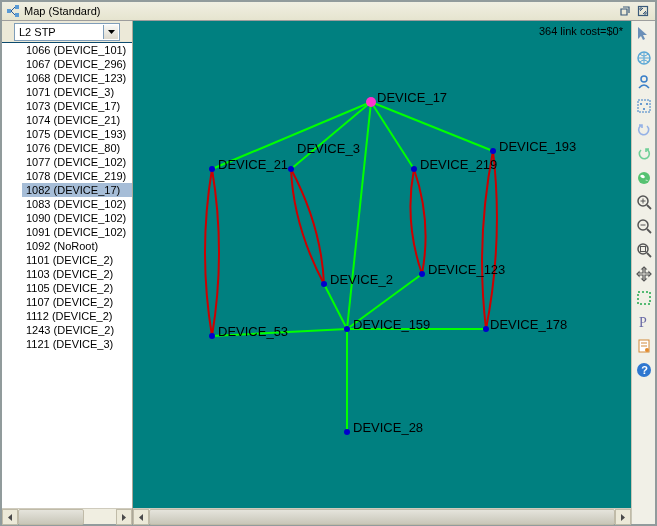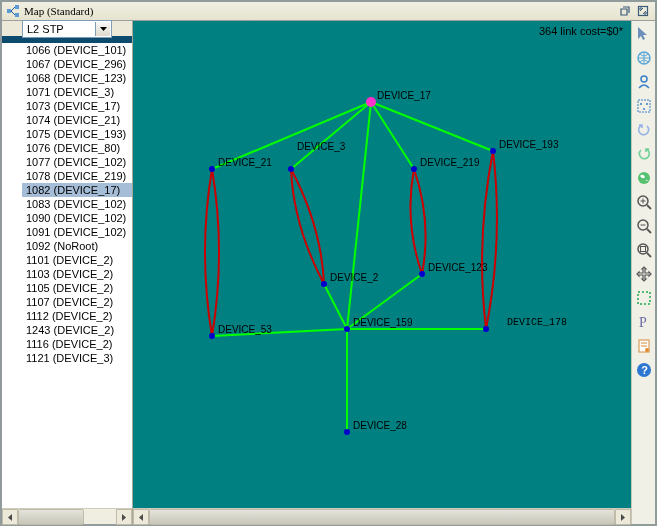--- a/index.html
+++ b/index.html
@@ -1,45 +1,45 @@
 <!DOCTYPE html>
 <html><head>
 <meta charset="utf-8">
 <style>
   * { box-sizing: border-box; margin: 0; padding: 0; }
   html, body { width: 657px; height: 526px; font-family: Tahoma, Arial, sans-serif; font-size: 11px; background: #ece9d8; overflow: hidden; }
   .window { width: 657px; height: 526px; border: 2px solid #919b9c; display: flex; flex-direction: column; }
-  .titlebar { height: 19px; background: linear-gradient(#f0efe2,#e6e4cf); border-bottom: 1px solid #9d9d9d; display: flex; align-items: center; padding: 0 4px; font-family: Liberation Serif, serif; }
+  .titlebar { height: 19px; background: linear-gradient(#f0efe2,#e6e4cf); border-bottom: 1px solid #9d9d9d; display: flex; align-items: center; padding: 0 4px; }
   .titlebar .ticon { width: 14px; height: 14px; margin-right: 4px; }
   .titlebar .ttext { flex: 1; color: #000; }
   .titlebar .tbtn { width: 16px; height: 16px; margin-left: 2px; display: flex; align-items: center; justify-content: center; }
   .body { flex: 1; display: flex; min-height: 0; }
   .sidebar { width: 131px; display: flex; flex-direction: column; border-right: 1px solid #aca899; background: #fff; }
-  .combo-wrap { height: 22px; display: flex; align-items: center; padding: 2px 20px; border-bottom: 7px solid #0c4a6e; background: #ece9d8; }
+  .combo-wrap { height: 22px; display: flex; align-items: center; padding: 2px 12px; border-bottom: 1px solid #0c4a6e; background: #ece9d8; }
   .combo { flex: 1; height: 18px; border: 1px solid #7f9db9; background: #fff; display: flex; align-items: center; padding: 0 4px; position: relative; }
   .combo .arrow { position: absolute; right: 1px; top: 1px; width: 15px; height: 14px; border-left: 1px solid #7f9db9; display: flex; align-items: center; justify-content: center; background: linear-gradient(#f9f9f7,#dedace); }
   .list { flex: 1; overflow-y: scroll; overflow-x: hidden; background: #fff; margin-left: 20px; }
   .list::-webkit-scrollbar { width: 16px; height: 16px; }
   .list::-webkit-scrollbar-track { background: #f0eee1; border: 1px solid #f7f5ec; }
   .list::-webkit-scrollbar-thumb { background: linear-gradient(to right,#e5e4dc,#c8c6b8); border: 1px solid #c0bba8; border-radius: 2px; }
   .list::-webkit-scrollbar-button { background: #ece9d8; border: 1px solid #c0bba8; height: 16px; }
   .row { height: 14px; line-height: 14px; padding: 0 4px; color: #000; white-space: nowrap; cursor: default; }
   .row.selected { background: #a6bdd7; }
   .hscroll-fake { height: 16px; background: #f0eee1; border-top: 1px solid #cfcbbd; position: relative; }
   .hscroll-fake .lbtn, .hscroll-fake .rbtn { position: absolute; top: 0; width: 16px; height: 16px; background: #ece9d8; border: 1px solid #c0bba8; display:flex; align-items:center; justify-content:center; }
   .hscroll-fake .lbtn { left: 0; } .hscroll-fake .rbtn { right: 0; }
   .hscroll-fake .thumb { position: absolute; left: 16px; top: 0; height: 16px; background: linear-gradient(#e5e4dc,#c8c6b8); border: 1px solid #c0bba8; border-radius: 2px; }
   .center { flex: 1; display: flex; flex-direction: column; min-width: 0; }
   .map { flex: 1; background: #008080; position: relative; overflow: hidden; }
   .map-hscroll { height: 16px; background: #f0eee1; border-top: 1px solid #cfcbbd; position: relative; }
   .map-hscroll .lbtn, .map-hscroll .rbtn { position: absolute; top: 0; width: 16px; height: 16px; background: #ece9d8; border: 1px solid #c0bba8; display:flex; align-items:center; justify-content:center; }
   .map-hscroll .lbtn { left: 0; } .map-hscroll .rbtn { right: 0; }
   .map-hscroll .thumb { position: absolute; left: 16px; right: 16px; top: 0; height: 16px; background: linear-gradient(#e5e4dc,#c8c6b8); border: 1px solid #c0bba8; border-radius: 2px; }
   .cost-label { position: absolute; top: 4px; right: 8px; color: #000; font-size: 11px; }
-  .node-label { position: absolute; color: #000; font-size: 10px; white-space: nowrap; pointer-events: none; }
+  .node-label { position: absolute; color: #000; font-size: 13px; white-space: nowrap; pointer-events: none; }
   .toolbar-right { width: 24px; background: #f1f0e7; border-left: 1px solid #c8c6b6; display: flex; flex-direction: column; align-items: center; padding-top: 4px; gap: 6px; }
   .tool { width: 18px; height: 18px; display: flex; align-items: center; justify-content: center; cursor: pointer; }
   svg { display: block; }
 </style>
 </head>
 <body>
 
 <div class="window">
   <div class="titlebar">
     <span class="ticon">
@@ -91,21 +91,20 @@
           <div class="row">1083 (DEVICE_102)</div>
           <div class="row">1090 (DEVICE_102)</div>
           <div class="row">1091 (DEVICE_102)</div>
           <div class="row">1092 (NoRoot)</div>
           <div class="row">1101 (DEVICE_2)</div>
           <div class="row">1103 (DEVICE_2)</div>
           <div class="row">1105 (DEVICE_2)</div>
           <div class="row">1107 (DEVICE_2)</div>
           <div class="row">1112 (DEVICE_2)</div>
           <div class="row">1243 (DEVICE_2)</div>
-          <div class="row">1116 (DEVICE_2)</div>
           <div class="row">1121 (DEVICE_3)</div>
         </div>
       <div class="hscroll-fake">
         <div class="lbtn">
             <svg width="4" height="7">
               <path d="M4 0 L0 3.5 L4 7 Z" fill="#4a4a4a"></path>
             </svg>
           </div>
         <div class="thumb" style="width:66px"></div>
         <div class="rbtn">
@@ -151,21 +150,21 @@
           </svg>
           <div class="node-label" style="left: 244px; top: 69px;">DEVICE_17</div>
           <div class="node-label" style="left: 85px; top: 136px;">DEVICE_21</div>
           <div class="node-label" style="left: 164px; top: 120px;">DEVICE_3</div>
           <div class="node-label" style="left: 287px; top: 136px;">DEVICE_219</div>
           <div class="node-label" style="left: 366px; top: 118px;">DEVICE_193</div>
           <div class="node-label" style="left: 197px; top: 251px;">DEVICE_2</div>
           <div class="node-label" style="left: 295px; top: 241px;">DEVICE_123</div>
           <div class="node-label" style="left: 220px; top: 296px;">DEVICE_159</div>
           <div class="node-label" style="left: 85px; top: 303px;">DEVICE_53</div>
-          <div class="node-label" style="left: 374px; top: 296px; font-family: Liberation Mono, monospace;">DEVICE_178</div>
+          <div class="node-label" style="left: 357px; top: 296px;">DEVICE_178</div>
           <div class="node-label" style="left: 220px; top: 399px;">DEVICE_28</div>
         </div>
       <div class="map-hscroll">
         <div class="lbtn">
             <svg width="4" height="7">
               <path d="M4 0 L0 3.5 L4 7 Z" fill="#4a4a4a"></path>
             </svg>
           </div>
         <div class="thumb"></div>
         <div class="rbtn">

